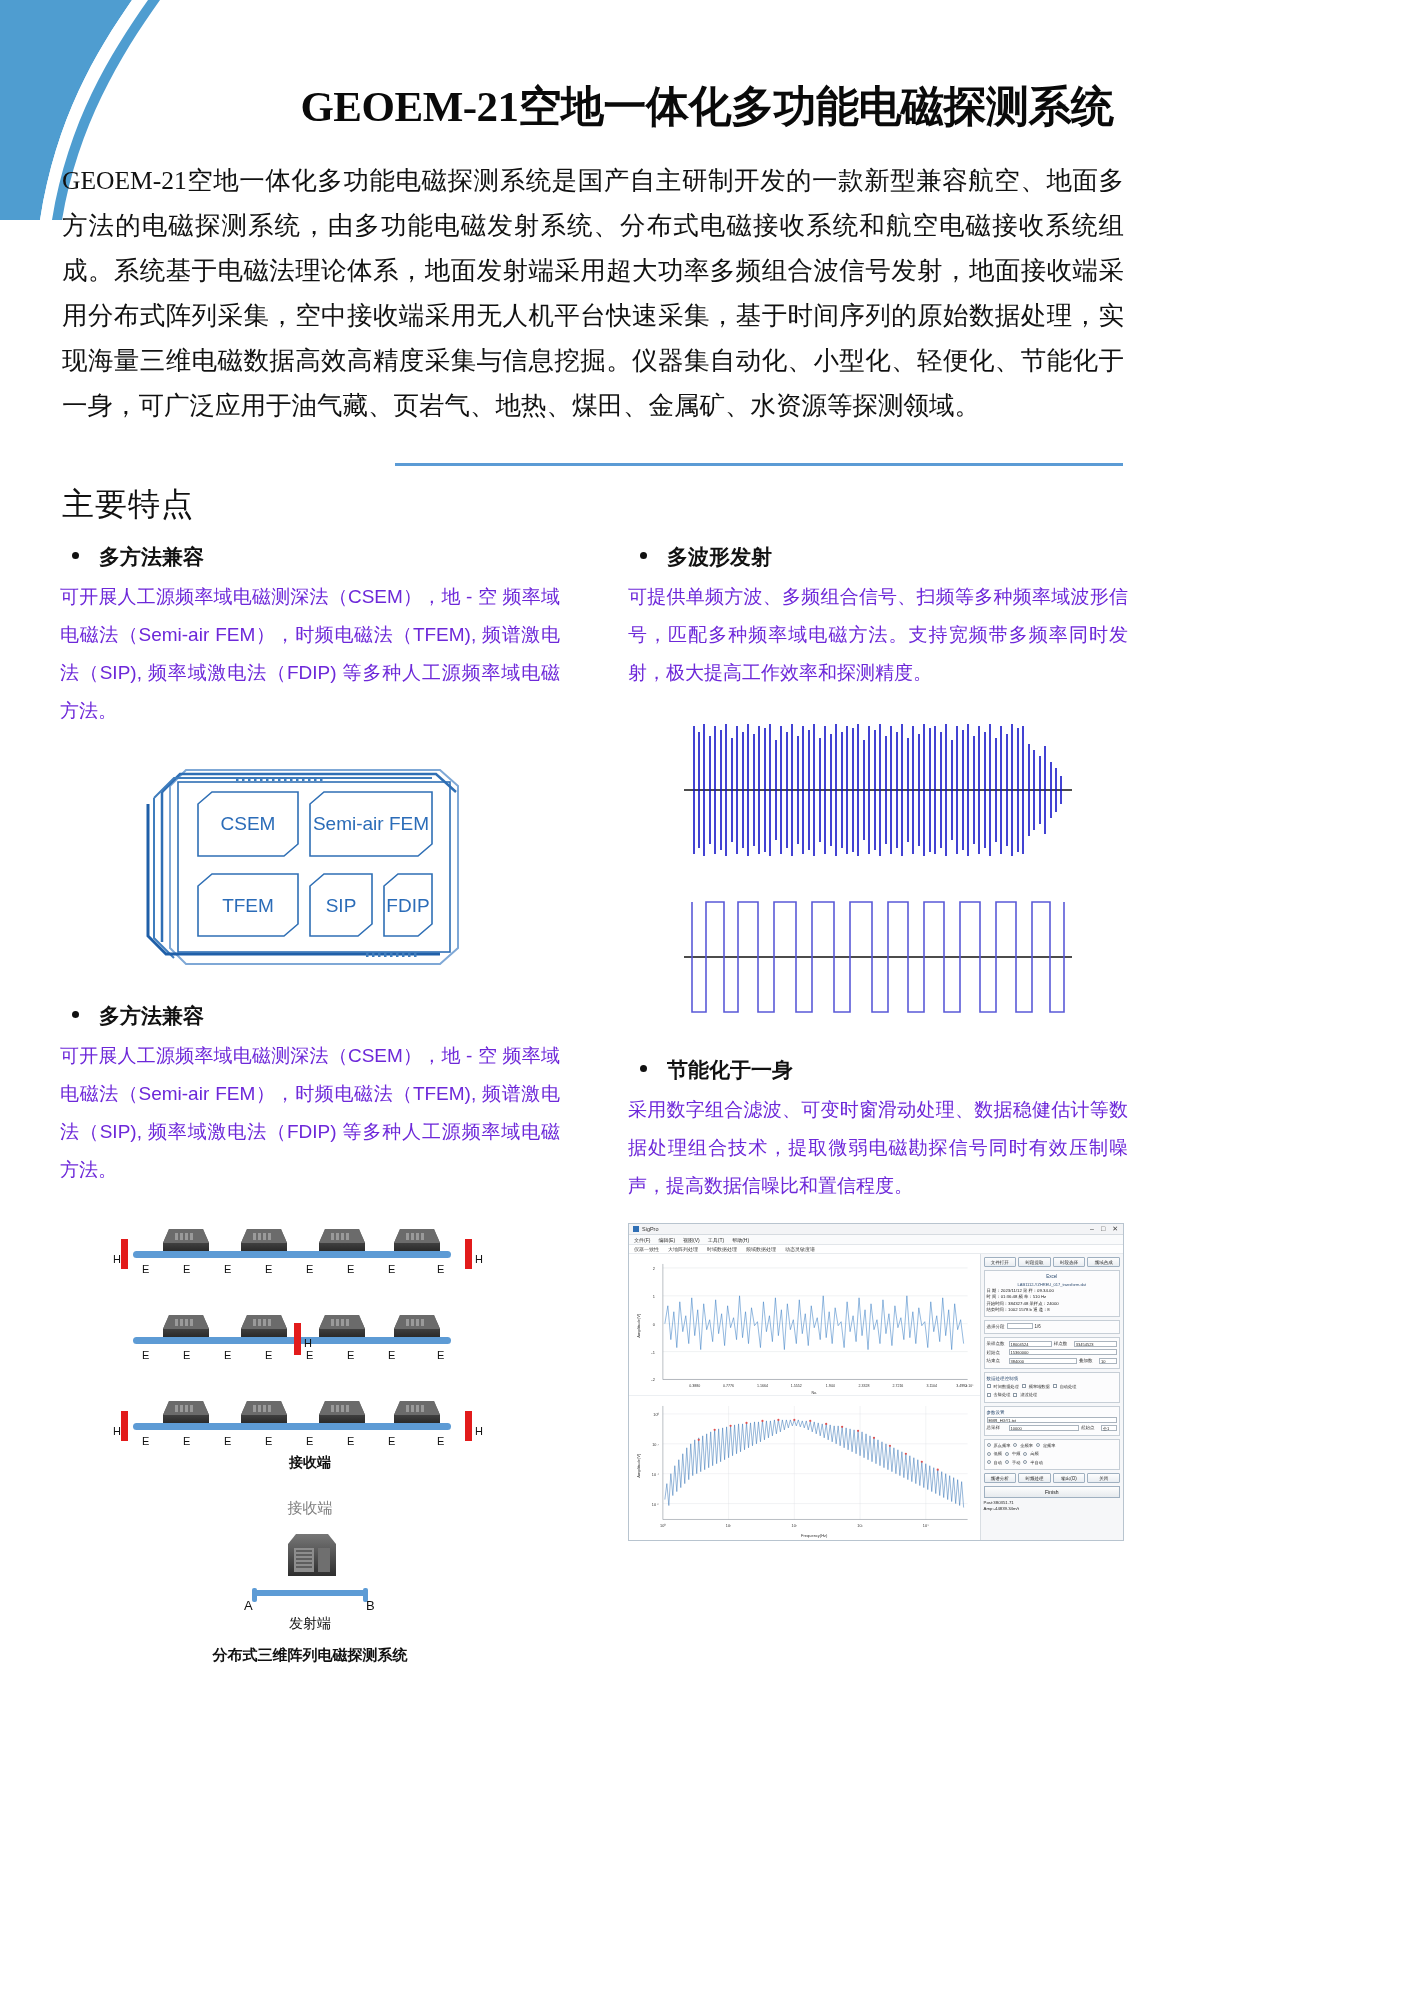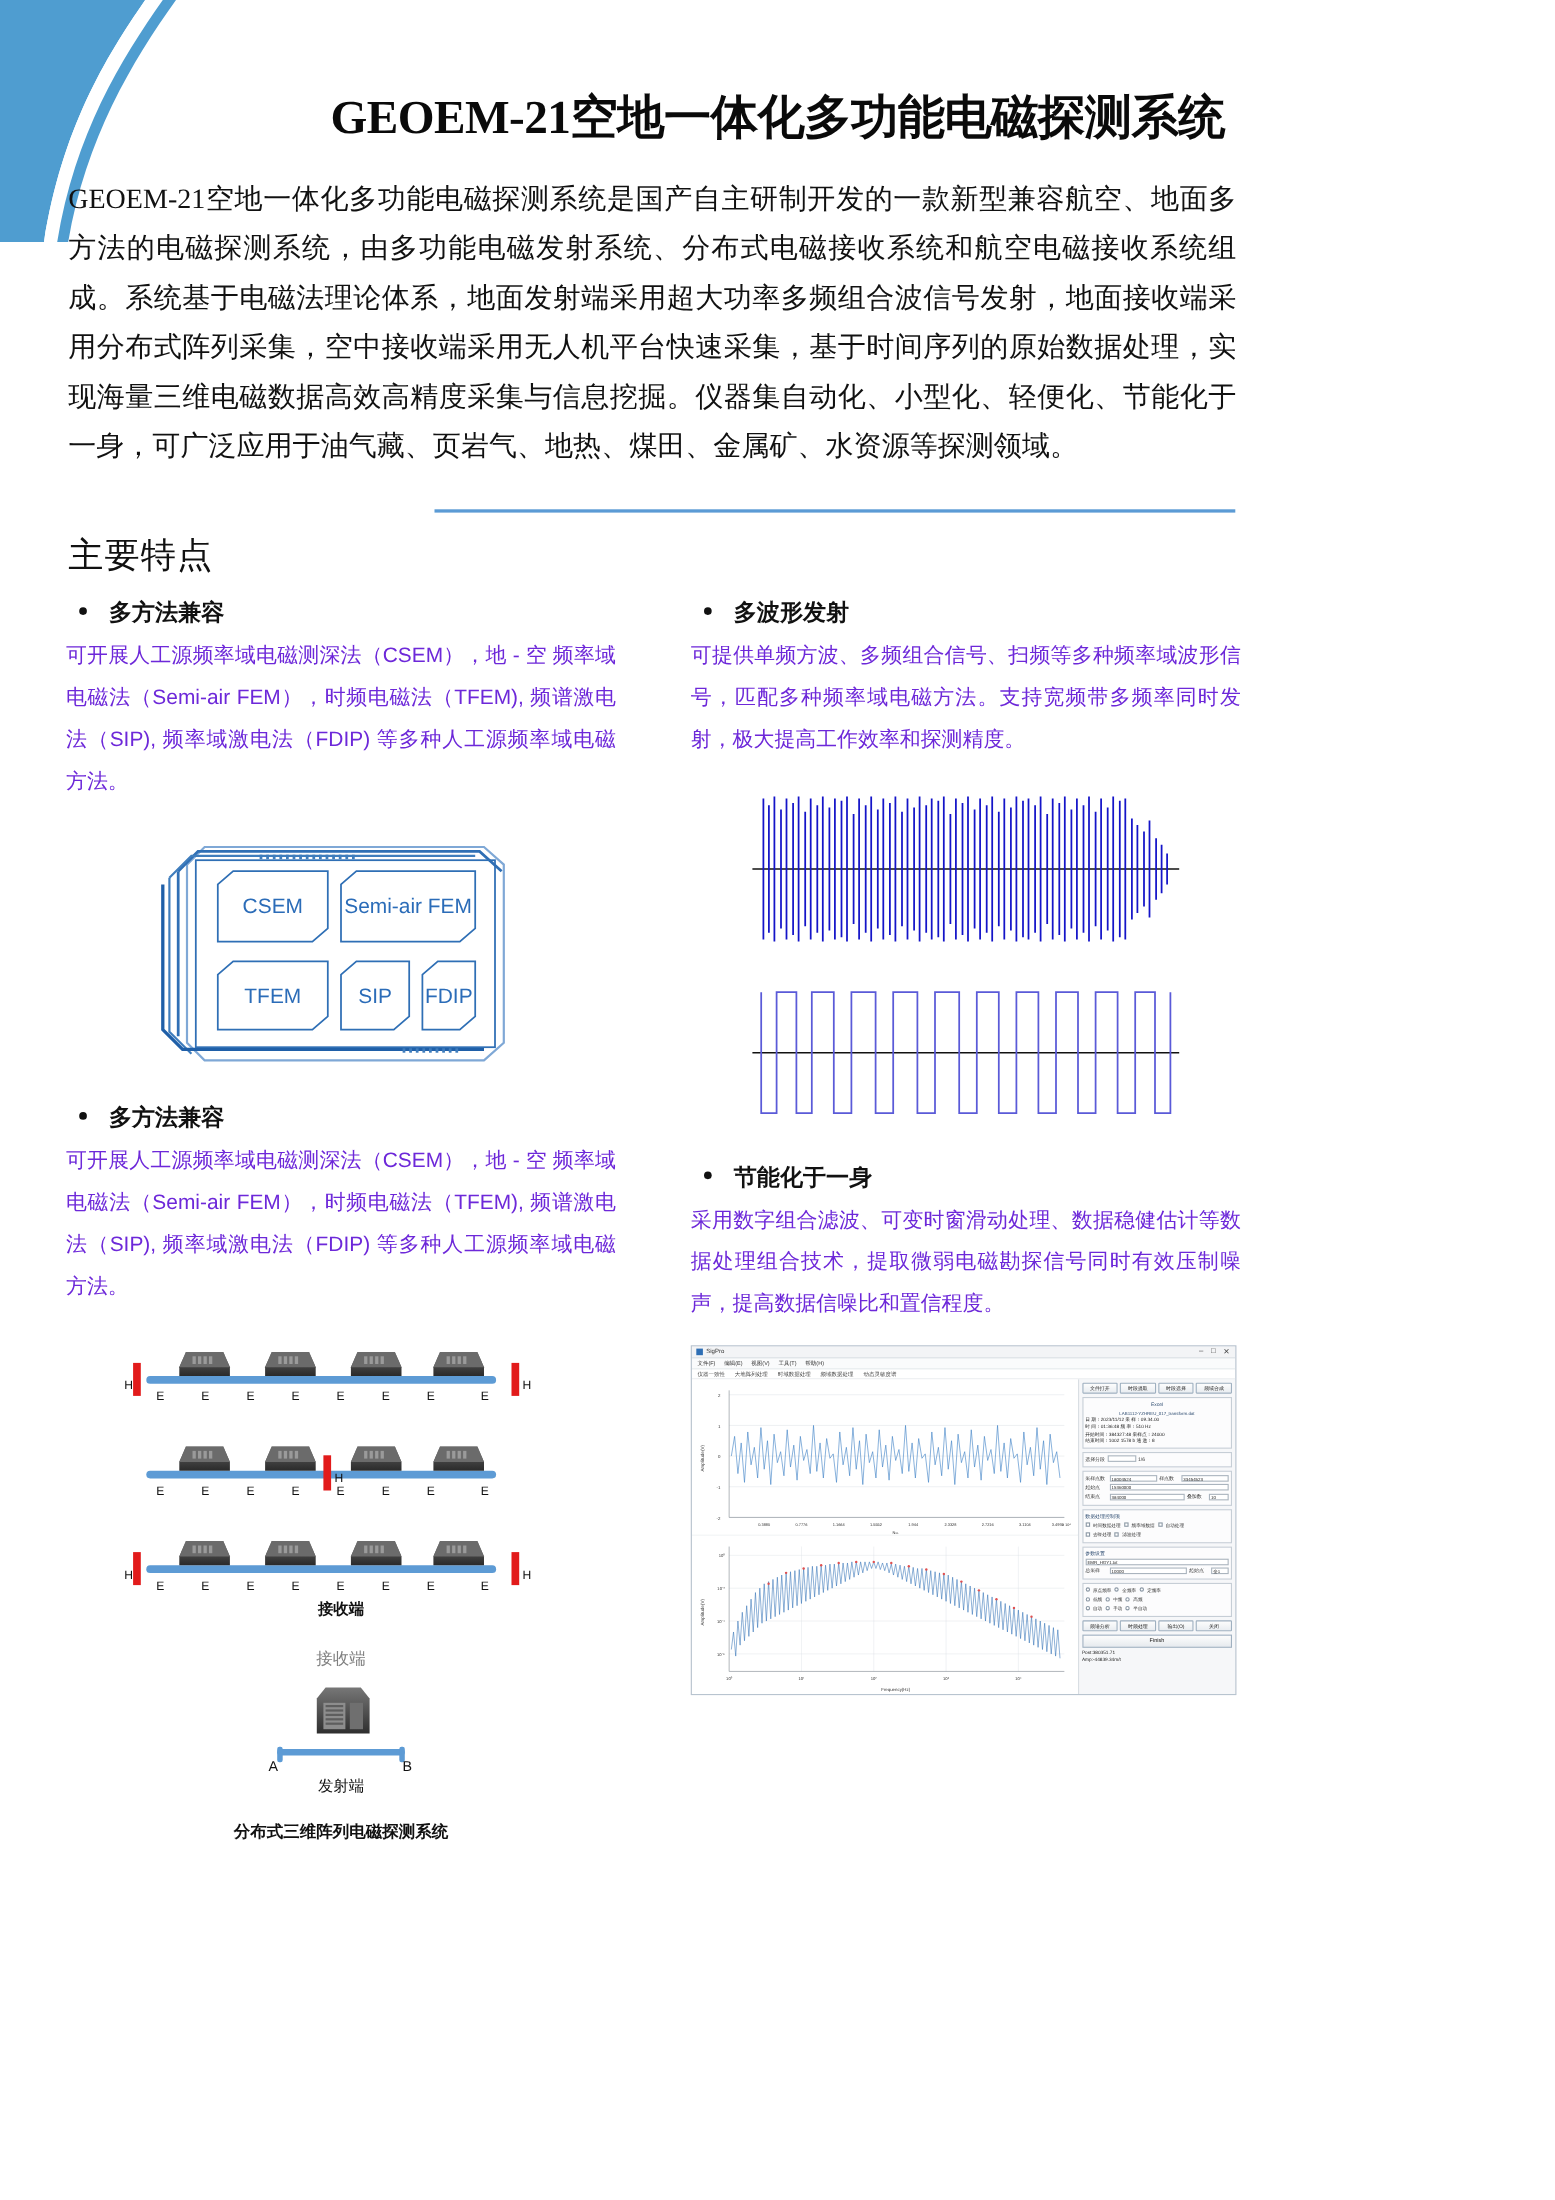--- a/index.html
+++ b/index.html
@@ -115,21 +115,20 @@
   .waveform-wrap svg { display:block; }
 
   
   .array-diagram { margin-top: 16px; display:flex; flex-direction:column; align-items:center; }
   .array-diagram svg { display: block; }
   .ad-caption {
     text-align: left;
     font-size: 15px;
     font-weight: 700;
     color: #111;
-    margin-top: 10px;
   }
   .ad-mid-label {
     text-align: center;
     font-size: 15px;
     color: #808080;
     margin-top: 4px;
   }
 
   
   .software-shot {

